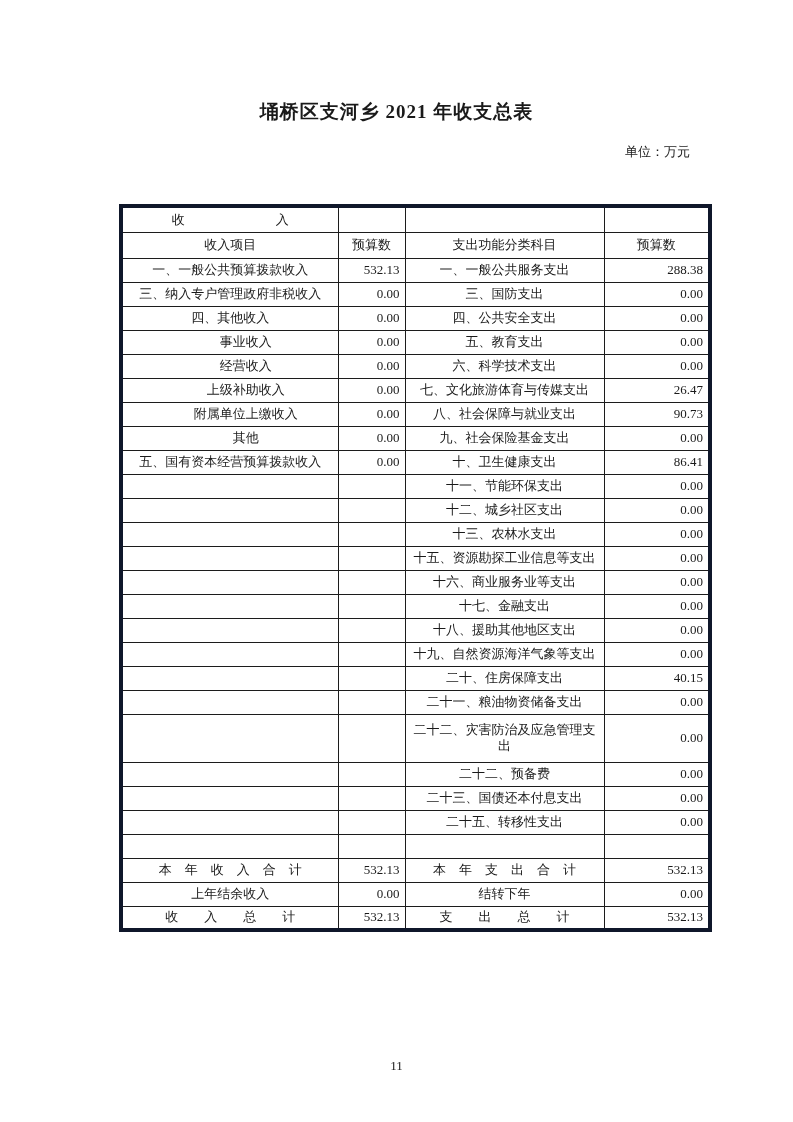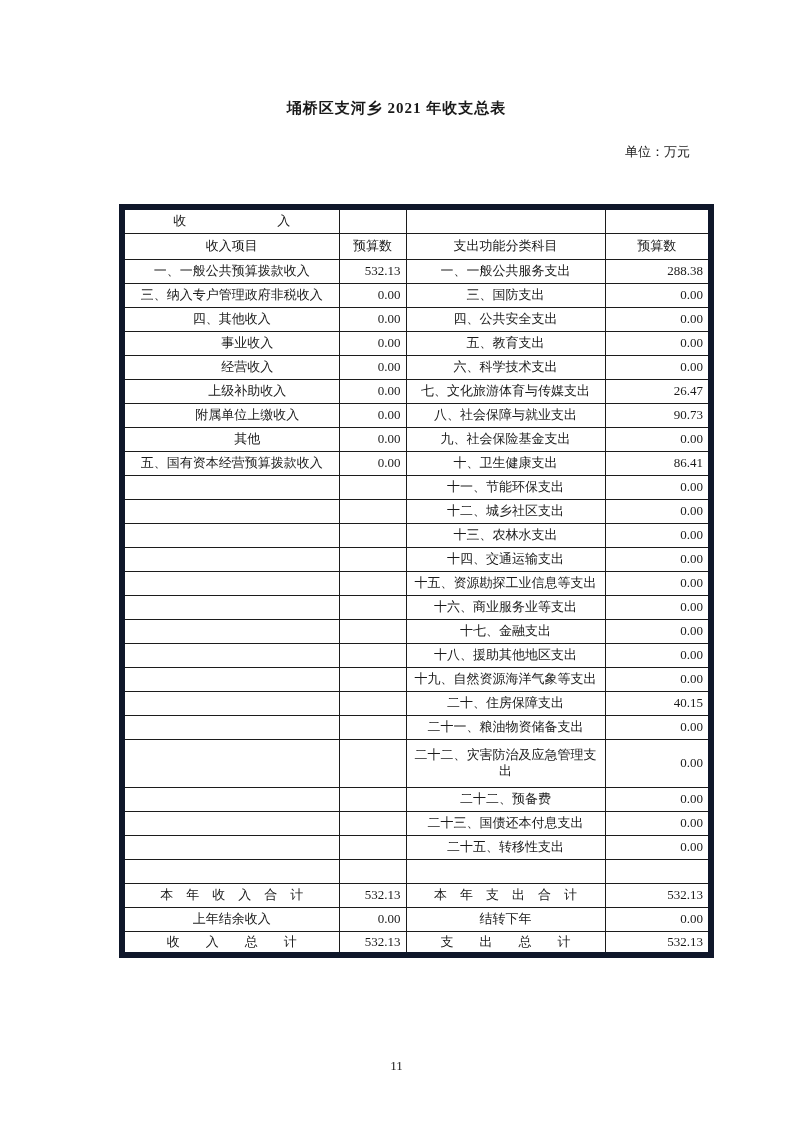--- a/index.html
+++ b/index.html
@@ -7,32 +7,32 @@
   body {
     width: 793px; height: 1122px;
     font-family: "Liberation Serif", serif;
     color: #1a1a1a;
   }
   .page { position: relative; width: 793px; height: 1122px; background: #ffffff; overflow: hidden; }
 
   .title {
     position: absolute; top: 99px; left: 0; width: 100%;
     margin: 0; text-align: center;
-    font-size: 15px; font-weight: bold; letter-spacing: 1px;
+    font-size: 19px; font-weight: bold; letter-spacing: 1px;
   }
   .unit-label {
     position: absolute; top: 143px; right: 103px;
     font-size: 13px;
   }
 
   table.budget {
     position: absolute; top: 204px; left: 119px;
     width: 589px; table-layout: fixed;
     border-collapse: collapse;
-    border: 6px solid #0f172a;
+    border: 4px solid #0f172a;
   }
   table.budget td {
     border: 1px solid #1c1c1c;
     font-size: 13px; line-height: 1.25;
     height: 24px; padding: 1px 5px;
     vertical-align: middle;
     overflow: hidden;
     white-space: normal;
   }
   tr.hdr td { height: 26px; text-align: center; }
@@ -145,26 +145,20 @@
         </tr>
         <tr>
           <td class="item"></td>
           <td class="num"></td>
           <td class="item">十三、农林水支出</td>
           <td class="num">0.00</td>
         </tr>
         <tr>
           <td class="item"></td>
           <td class="num"></td>
-          <td class="item">十四、交通运输支出</td>
-          <td class="num">0.00</td>
-        </tr>
-        <tr>
-          <td class="item"></td>
-          <td class="num"></td>
           <td class="item">十五、资源勘探工业信息等支出</td>
           <td class="num">0.00</td>
         </tr>
         <tr>
           <td class="item"></td>
           <td class="num"></td>
           <td class="item">十六、商业服务业等支出</td>
           <td class="num">0.00</td>
         </tr>
         <tr>

